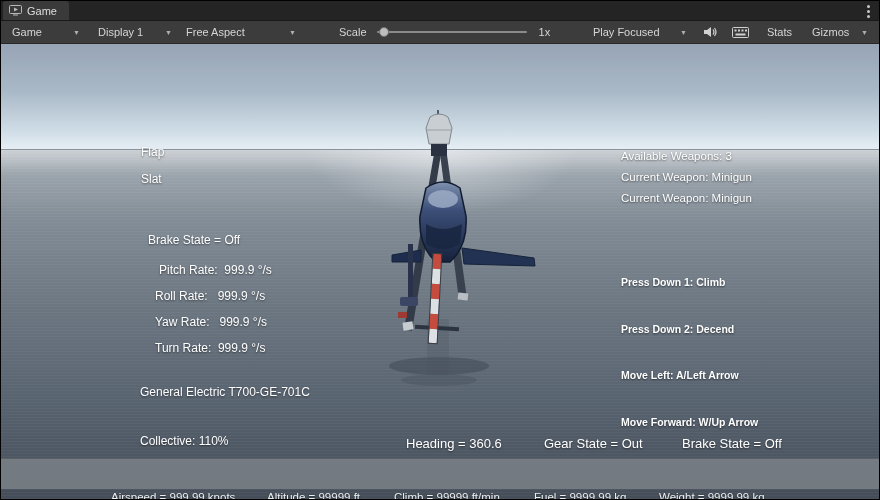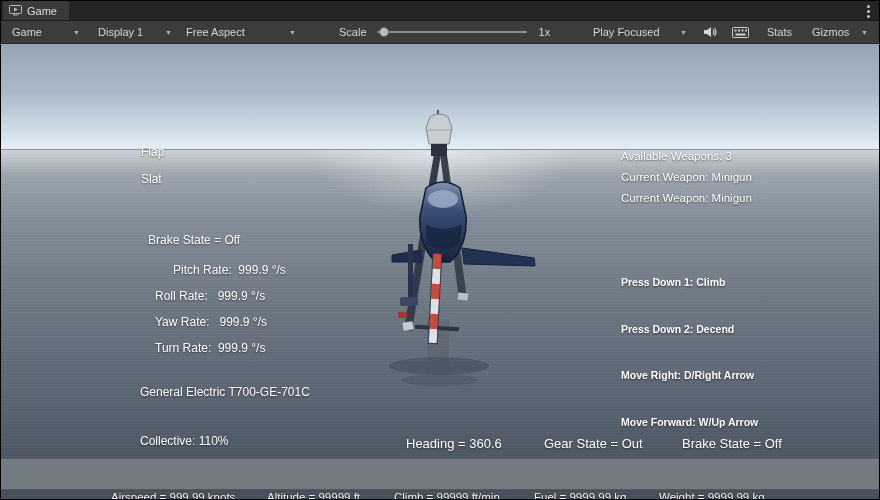--- a/index.html
+++ b/index.html
@@ -181,35 +181,35 @@
         <rect x="100" y="195" width="8" height="15" fill="#dde1e4"></rect>
         <rect x="100" y="210" width="8" height="15" fill="#c44b3e"></rect>
         <rect x="100" y="225" width="8" height="14" fill="#dde1e4"></rect>
         <rect x="99.5" y="149.5" width="9" height="90" fill="none" stroke="#3a3f46" stroke-width="1"></rect>
       </g>
     </svg>
 
     <span class="hud f12" style="left:140px;top:101px;">Flap</span>
     <span class="hud f12" style="left:140px;top:128px;">Slat</span>
     <span class="hud f12" style="left:147px;top:189px;">Brake State = Off</span>
-    <span class="hud f12" style="left:172px;top:219px;">Pitch Rate:  999.9 °/s</span>
+    <span class="hud f12" style="left:158px;top:219px;">Pitch Rate:  999.9 °/s</span>
     <span class="hud f12" style="left:154px;top:245px;">Roll Rate:   999.9 °/s</span>
     <span class="hud f12" style="left:154px;top:271px;">Yaw Rate:   999.9 °/s</span>
     <span class="hud f12" style="left:154px;top:297px;">Turn Rate:  999.9 °/s</span>
     <span class="hud f12" style="left:139px;top:341px;">General Electric T700-GE-701C</span>
     <span class="hud f12" style="left:139px;top:390px;">Collective: 110%</span>
 
     <span class="hud f115" style="left:620px;top:106px;">Available Weapons: 3</span>
     <span class="hud f115" style="left:620px;top:127px;">Current Weapon: Minigun</span>
     <span class="hud f115" style="left:620px;top:148px;">Current Weapon: Minigun</span>
 
     <div class="controls">
       <div>Press Down 1: Climb</div>
       <div>Press Down 2: Decend</div>
-      <div>Move Right: D/Right Arrow</div>
+      <div>Move Left: A/Left Arrow</div>
       <div>Move Forward: W/Up Arrow</div>
       
       
       
     </div>
 
     <span class="hud f13" style="left:405px;top:392px;">Heading = 360.6</span>
     <span class="hud f13" style="left:543px;top:392px;">Gear State = Out</span>
     <span class="hud f13" style="left:681px;top:392px;">Brake State = Off</span>
 

